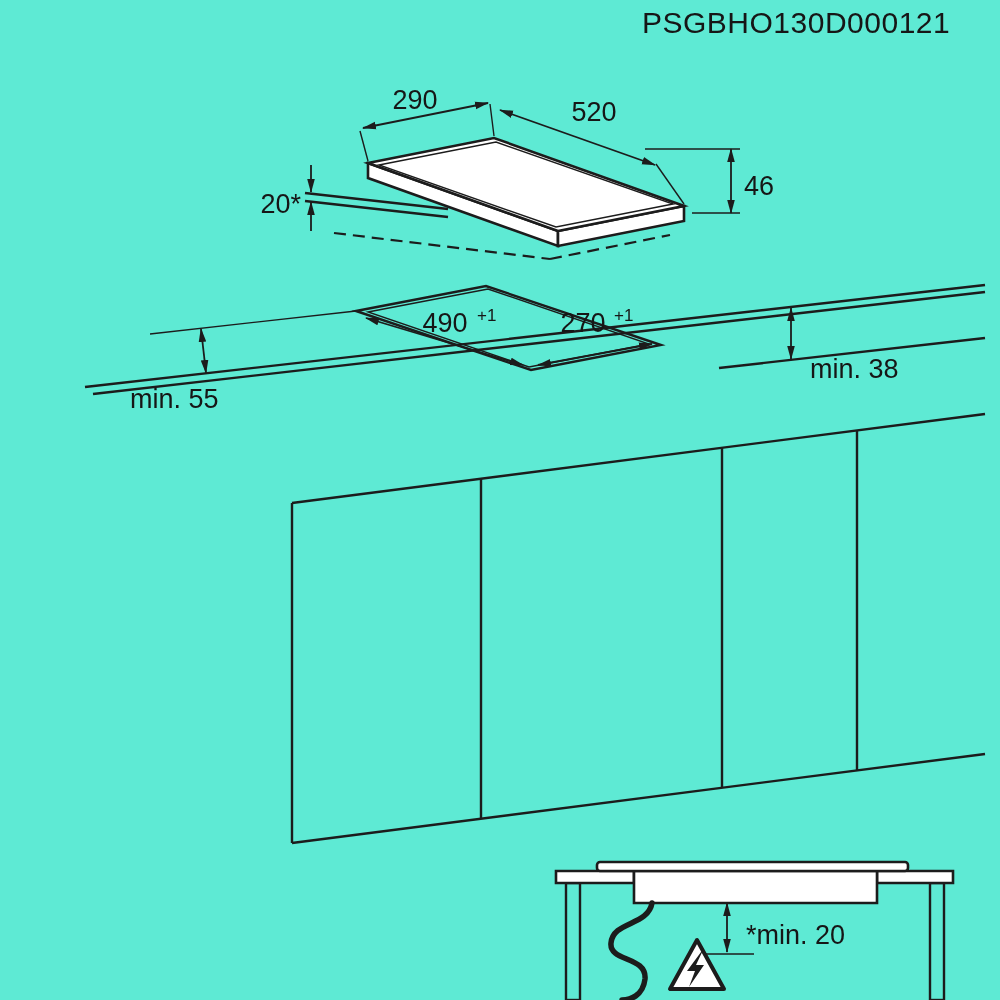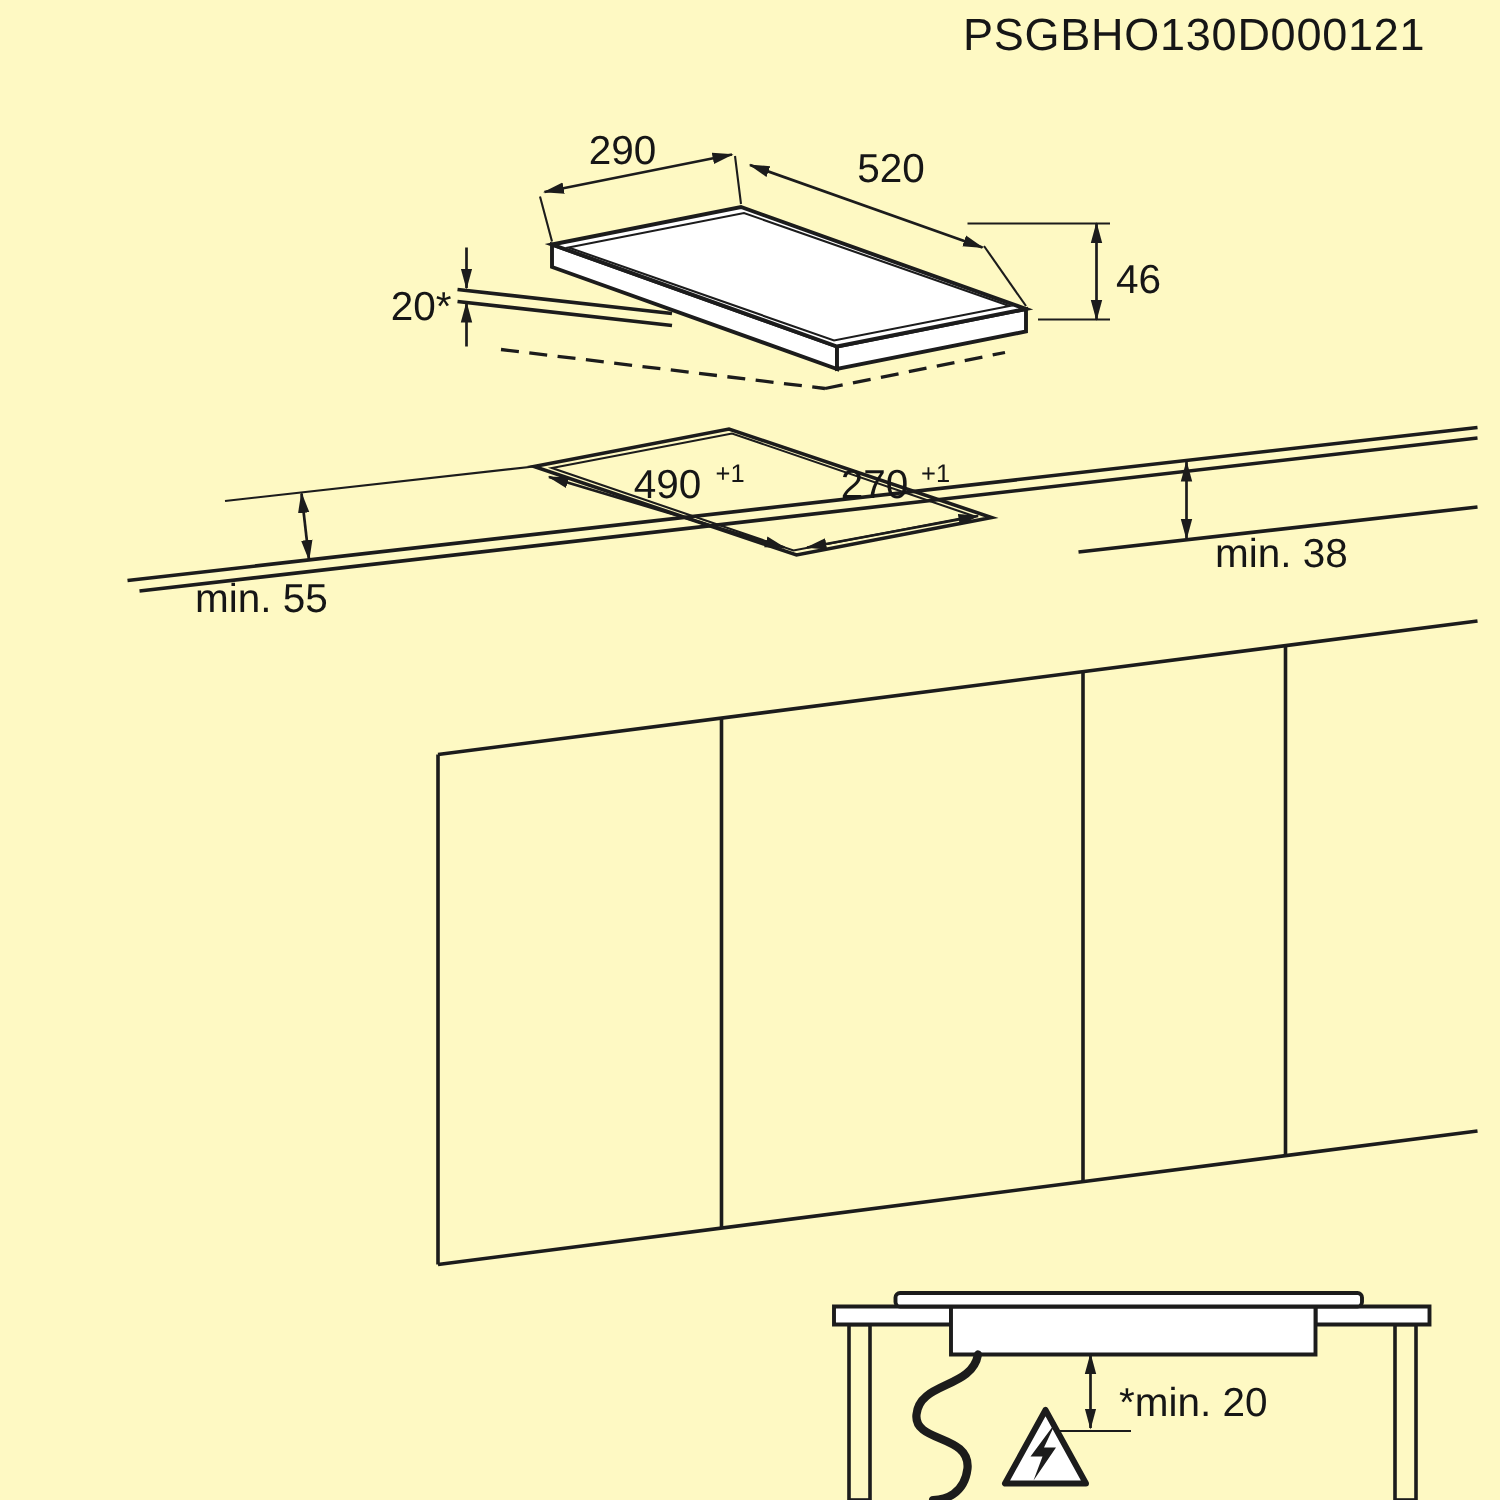--- a/index.html
+++ b/index.html
@@ -1,19 +1,19 @@
 <!DOCTYPE html>
 <html><head>
 <meta charset="utf-8">
 <style>
   html,body{margin:0;padding:0;background:#ffffff;}
   .canvas{
     position:relative;
     width:1000px;height:1000px;
-    background:#fef9c3;
+    background:#5eead4;
     font-family:"Liberation Sans","DejaVu Sans",sans-serif;
     overflow:hidden;
     text-align:right;
   }
   svg{display:block;}
   text{
     font-family:"Liberation Sans","DejaVu Sans",sans-serif;
     fill:#161616;
   }
   .t-dim{font-size:27px;}

